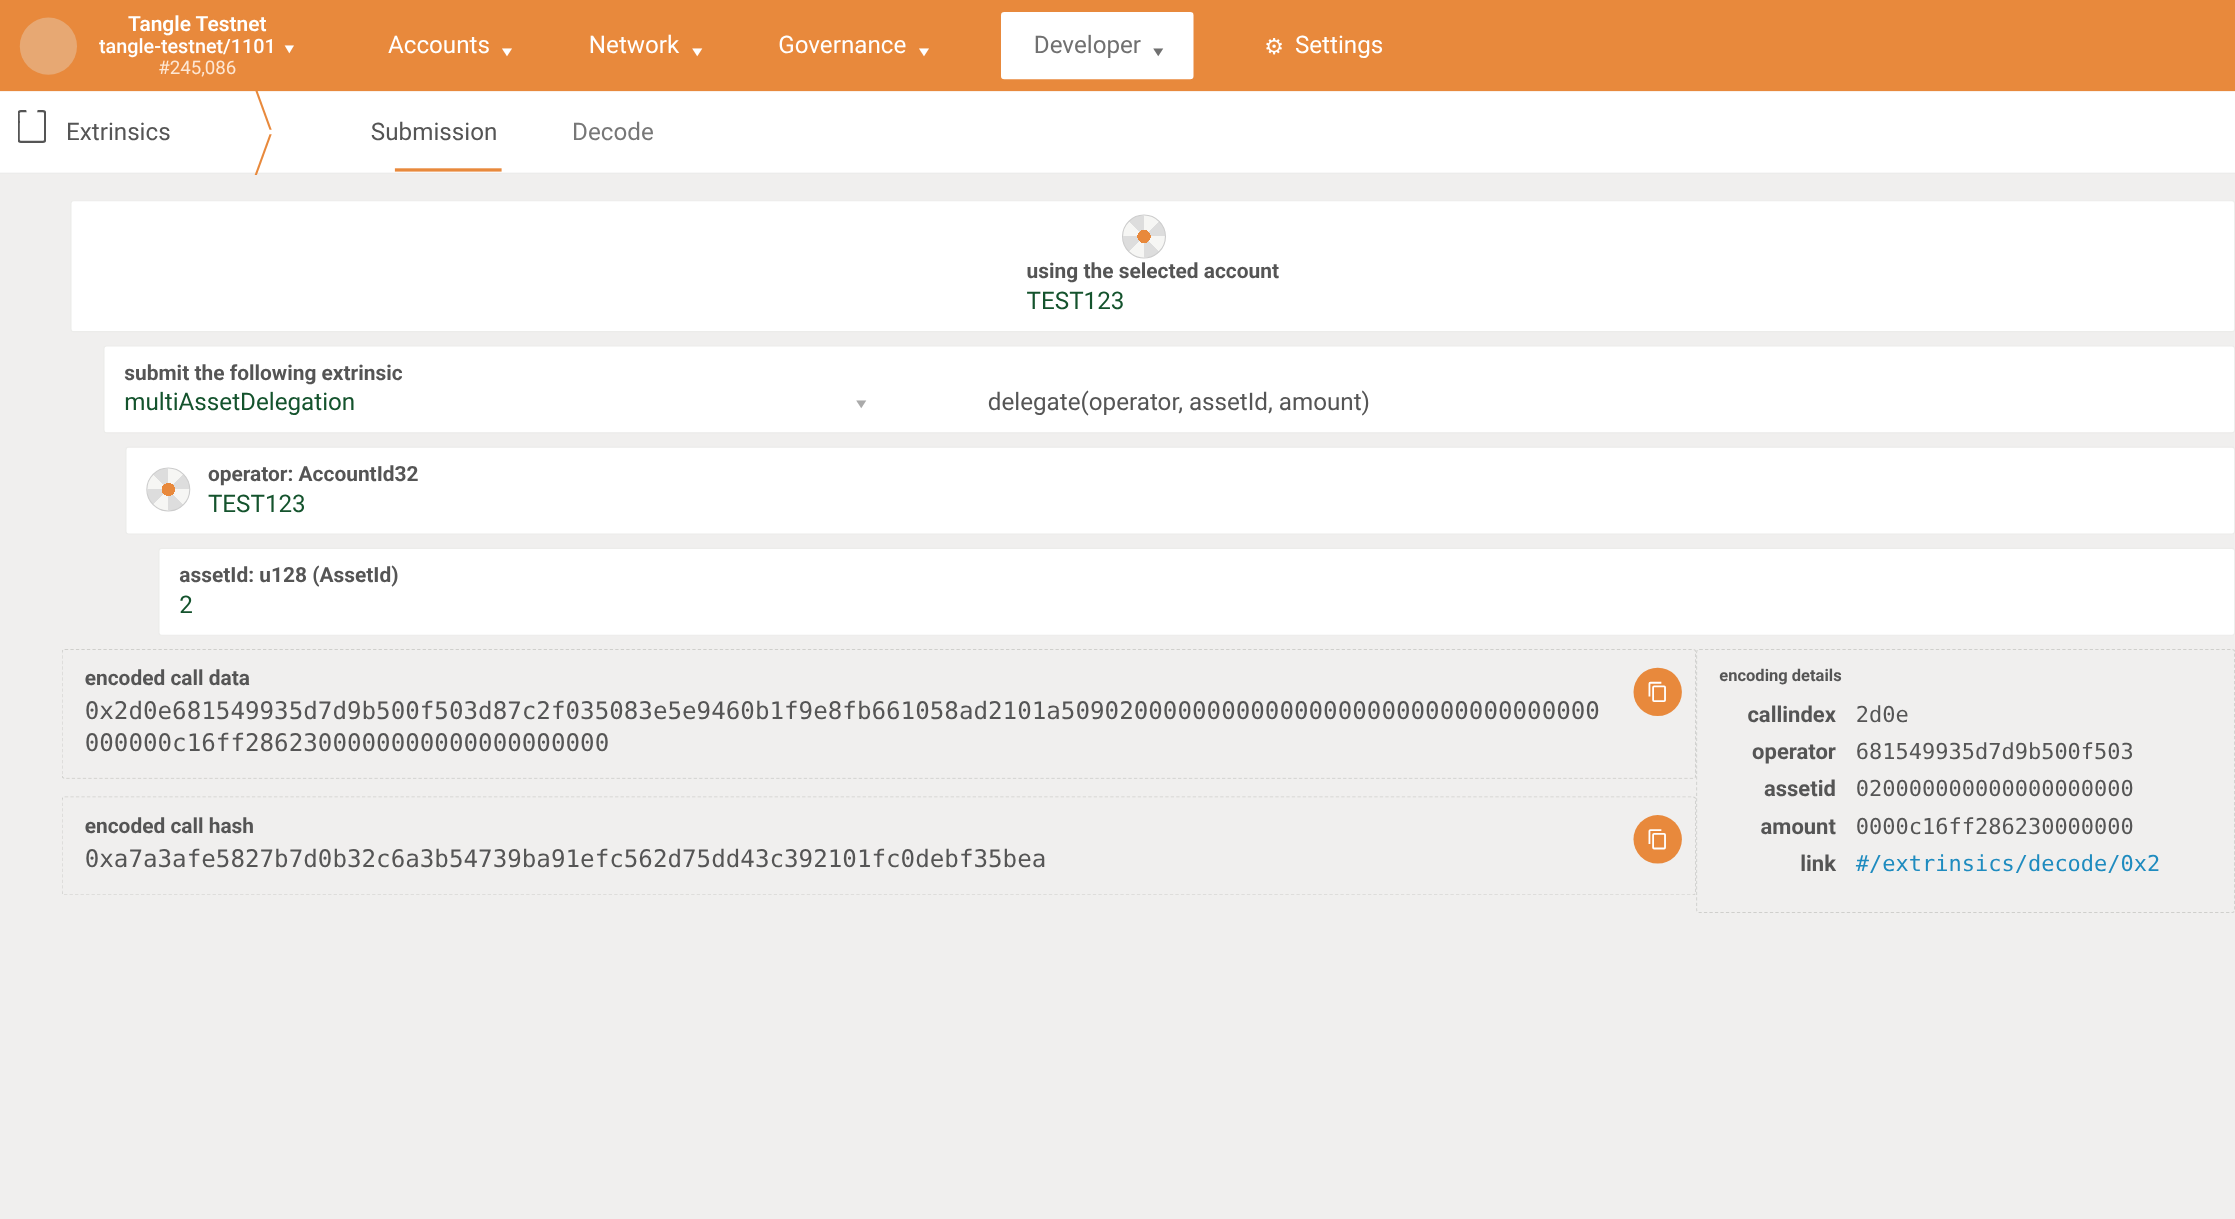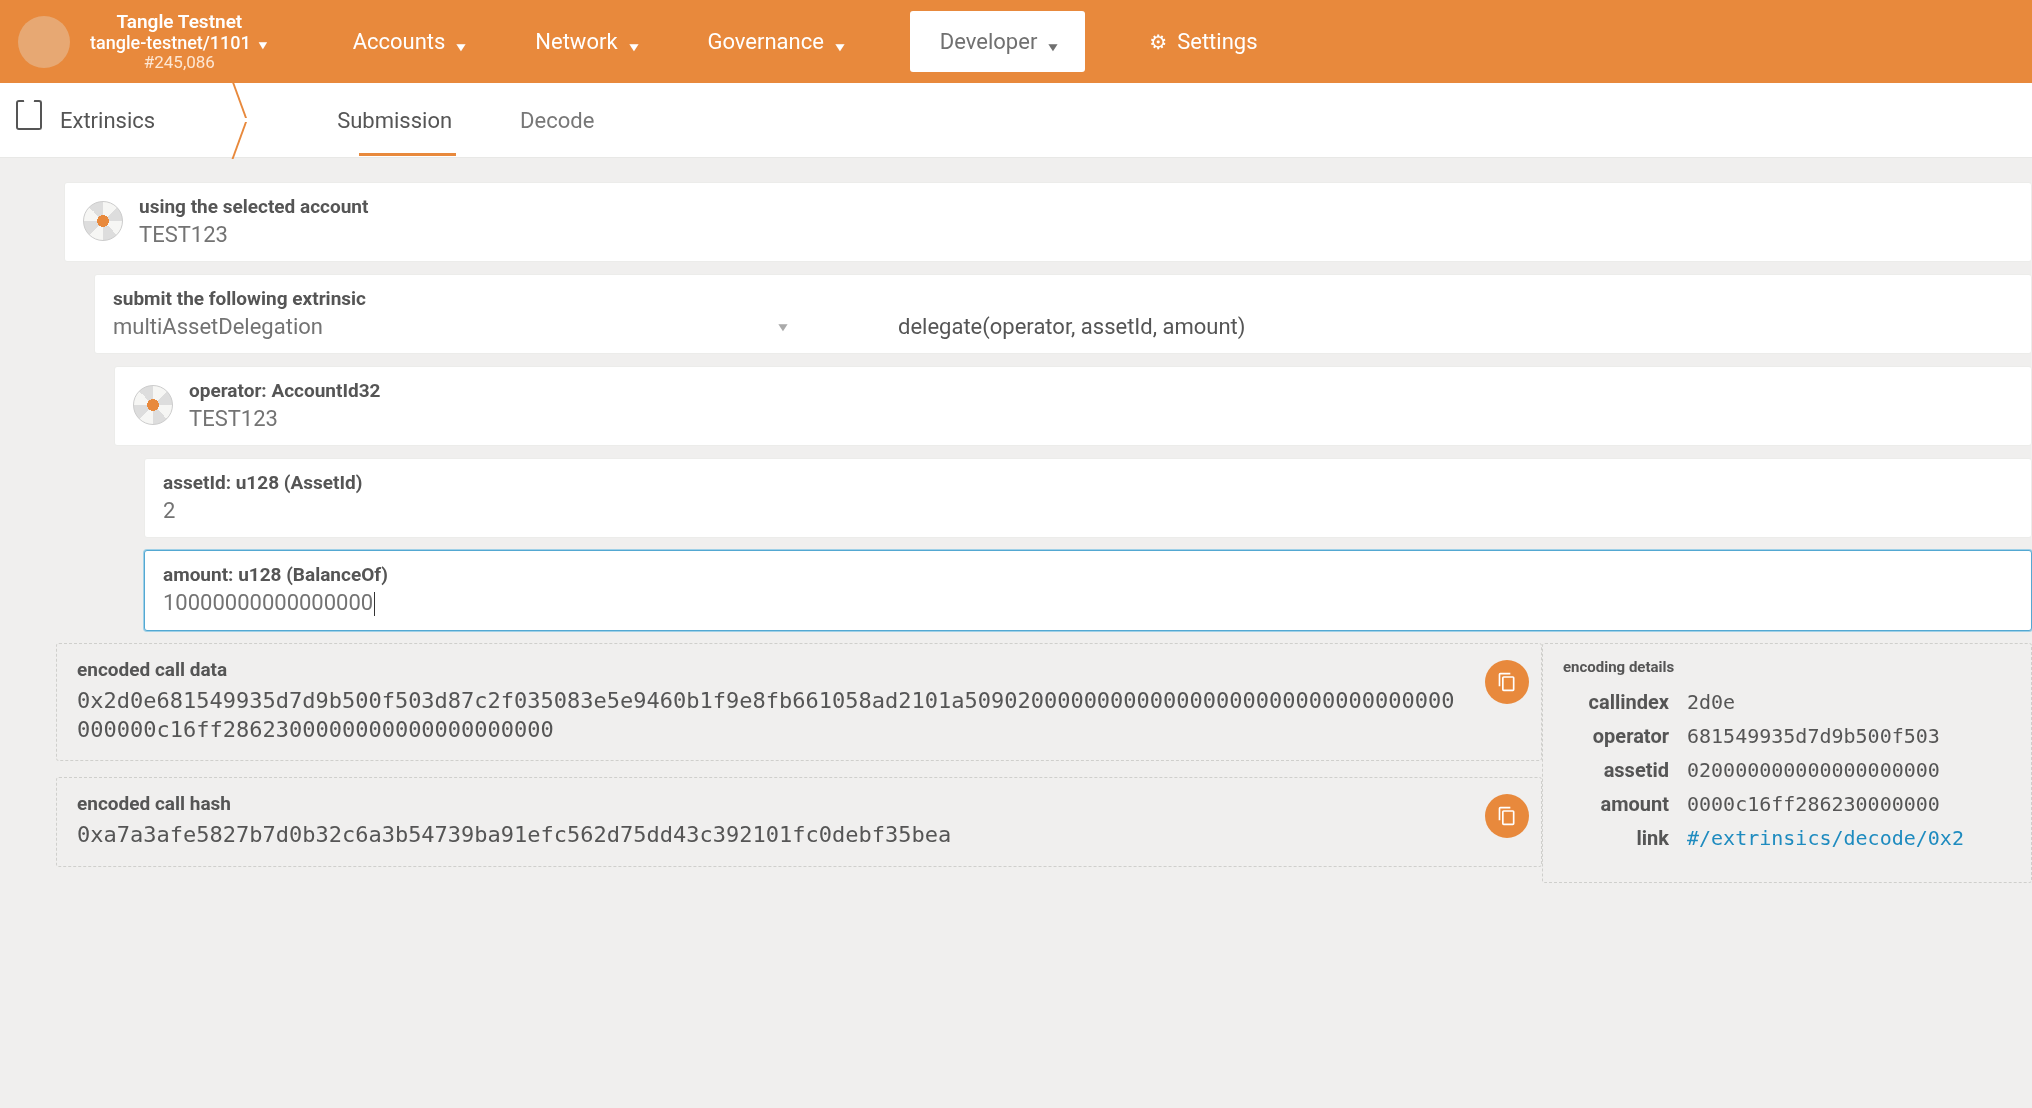--- a/index.html
+++ b/index.html
@@ -101,36 +101,36 @@
 }
 .panel {
   background:#fff;
   border:1px solid #ececea;
   border-radius:3px;
   padding: 12px 18px 14px 18px;
   display:flex;
   align-items:center;
   margin-bottom:12px;
 }
-.panel.left1 { margin-left:36px; }
+.panel.left1 { margin-left:36px;flex-direction:column; }
 .panel.left2 { margin-left:66px; }
 .panel.left3 { margin-left:86px; }
 .panel.left4 { margin-left:116px;justify-content:flex-end; }
 .panel.focused { border:1px solid #53a8d2; box-shadow:0 0 0 1px #9fd0e7; }
 .identicon{
   width:40px;height:40px;flex:none;
   border-radius:50%;
   background:
     radial-gradient(circle at 50% 50%, #e8893c 6px, transparent 6px),
     conic-gradient(from 45deg, #ddd 0deg 45deg, #f6f6f4 45deg 90deg, #ddd 90deg 135deg, #f6f6f4 135deg 180deg,#ddd 180deg 225deg,#f6f6f4 225deg 270deg,#ddd 270deg 315deg,#f6f6f4 315deg 360deg);
   border:1px solid #ccc;
   margin-right:16px;
 }
 .lbl{font-size:19px;font-weight:700;color:#555;margin-bottom:4px;}
-.val{font-size:22px;color:#737373;}
+.val{font-size:22px;color:#14532d;}
 .col{flex:1;}
 .panel .caret-dd{color:#aaa;font-size:12px;margin:0 14px;transform:scaleX(1.3);}
 .twocol{display:flex;align-items:center;gap:95px;}
 .twocol .leftsel{display:flex;align-items:center;flex:0 0 690px;}
 .twocol .rightfn{font-size:22px;color:#555;}
 .input-cursor::after{content:"";display:inline-block;width:1px;height:24px;background:#333;vertical-align:middle;margin-left:1px;}
 
 .lowerwrap{
   display:grid;
   grid-template-columns: 1fr 490px;
@@ -247,26 +247,20 @@
     </div>
   </div>
 
   <div class="panel left4">
     <div class="col">
       <div class="lbl">assetId: u128 (AssetId)</div>
       <div class="val">2</div>
     </div>
   </div>
 
-  <div class="panel left4 focused">
-    <div class="col">
-      <div class="lbl">amount: u128 (BalanceOf)</div>
-      <div class="val input-cursor">10000000000000000</div>
-    </div>
-  </div>
 
   <div class="lowerwrap">
     <div>
       <div class="encbox">
         <div class="copybtn">
           <svg viewBox="0 0 24 24">
               <path d="M16 1H4a2 2 0 0 0-2 2v14h2V3h12V1zm3 4H8a2 2 0 0 0-2 2v14a2 2 0 0 0 2 2h11a2 2 0 0 0 2-2V7a2 2 0 0 0-2-2zm0 16H8V7h11v14z"></path>
             </svg>
         </div>
         <div class="lbl">encoded call data</div>

